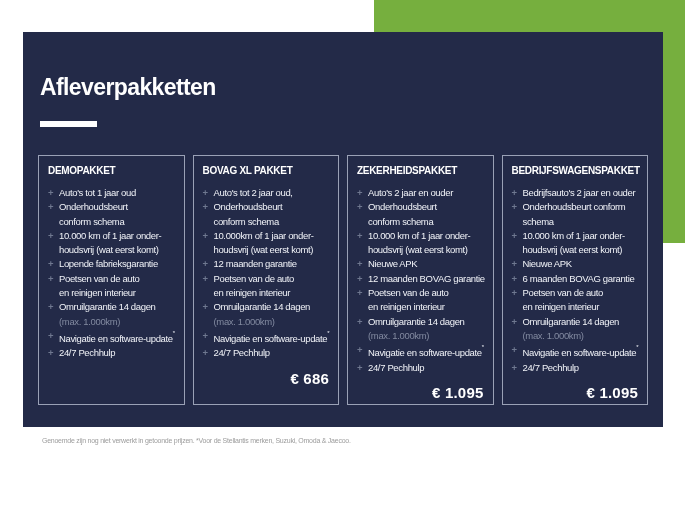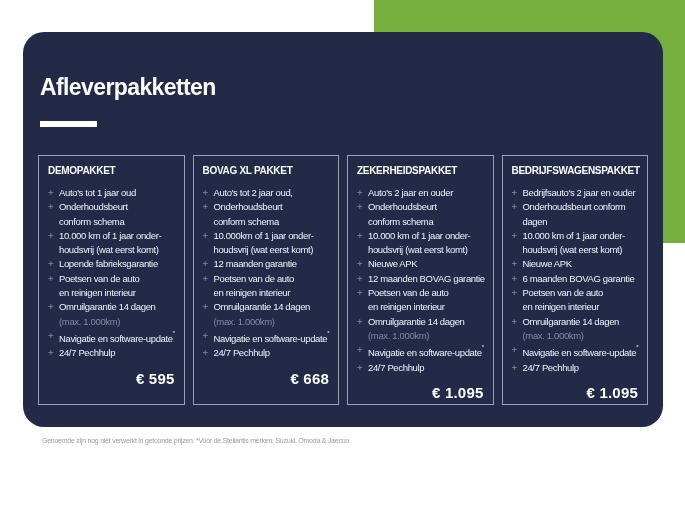--- a/index.html
+++ b/index.html
@@ -3,21 +3,21 @@
 <meta charset="utf-8">
 <style>
   :root{
     --navy:#232a48; --green:#76af3e; --border:#9aa1b6; --text:#f1f3f8;
     --muted:#828aa0; --plus:#6f7890; --price:#ffffff; --footnote:#9c9c9c; --page_bg:#ffffff;
   }
   *{margin:0;padding:0;box-sizing:border-box;}
   html,body{width:685px;height:514px;overflow:hidden;}
   body{font-family:"Liberation Sans",sans-serif;background:var(--page_bg);position:relative;}
   .green-block{position:absolute;left:374px;top:0;width:311px;height:243px;background:var(--green);}
-  .panel{position:absolute;left:23px;top:32px;width:640px;height:395px;background:var(--navy);border-radius:21px;}
+  .panel{position:absolute;left:23px;top:32px;width:640px;height:395px;background:var(--navy);}
   .page-title{position:absolute;left:17px;top:42px;font-size:23px;font-weight:700;
     letter-spacing:-0.6px;color:#ffffff;white-space:nowrap;}
   .title-underline{position:absolute;left:17px;top:89px;width:57px;height:6px;background:#ffffff;}
   .cards{position:absolute;left:15px;top:123px;width:610px;height:250px;display:flex;gap:8px;}
   .card{flex:1 1 0;border:1px solid var(--border);padding:9px 9px 10px 9px;display:flex;
     flex-direction:column;min-width:0;}
   .card-title{font-size:10px;font-weight:700;letter-spacing:-0.3px;color:#ffffff;
     white-space:nowrap;margin-bottom:10px;}
   .features{display:block;}
   .feature{position:relative;padding-left:11px;}
@@ -65,21 +65,20 @@
             <div class="fline"><span class="plus">+</span>Omruilgarantie 14 dagen</div>
             <div class="fline muted">(max. 1.000km)</div>
           </div>
           <div class="feature">
             <div class="fline"><span class="plus">+</span>Navigatie en software-update<sup>*</sup></div>
           </div>
           <div class="feature">
             <div class="fline"><span class="plus">+</span>24/7 Pechhulp</div>
           </div>
         </div>
-    <div class="price">€ 595</div>
   </div>
 
   <div class="card">
     <div class="card-title">BOVAG XL PAKKET</div>
     <div class="features">
           <div class="feature">
             <div class="fline"><span class="plus">+</span>Auto's tot 2 jaar oud,</div>
           </div>
           <div class="feature">
             <div class="fline"><span class="plus">+</span>Onderhoudsbeurt</div>
@@ -100,21 +99,21 @@
             <div class="fline"><span class="plus">+</span>Omruilgarantie 14 dagen</div>
             <div class="fline muted">(max. 1.000km)</div>
           </div>
           <div class="feature">
             <div class="fline"><span class="plus">+</span>Navigatie en software-update<sup>*</sup></div>
           </div>
           <div class="feature">
             <div class="fline"><span class="plus">+</span>24/7 Pechhulp</div>
           </div>
         </div>
-    <div class="price">€ 668</div>
+    <div class="price">€ 686</div>
   </div>
 
   <div class="card">
     <div class="card-title">ZEKERHEIDSPAKKET</div>
     <div class="features">
           <div class="feature">
             <div class="fline"><span class="plus">+</span>Auto's 2 jaar en ouder</div>
           </div>
           <div class="feature">
             <div class="fline"><span class="plus">+</span>Onderhoudsbeurt</div>
@@ -149,21 +148,21 @@
   </div>
 
   <div class="card">
     <div class="card-title">BEDRIJFSWAGENSPAKKET</div>
     <div class="features">
           <div class="feature">
             <div class="fline"><span class="plus">+</span>Bedrijfsauto's 2 jaar en ouder</div>
           </div>
           <div class="feature">
             <div class="fline"><span class="plus">+</span>Onderhoudsbeurt conform</div>
-            <div class="fline">dagen</div>
+            <div class="fline">schema</div>
           </div>
           <div class="feature">
             <div class="fline"><span class="plus">+</span>10.000 km of 1 jaar onder-</div>
             <div class="fline">houdsvrij (wat eerst komt)</div>
           </div>
           <div class="feature">
             <div class="fline"><span class="plus">+</span>Nieuwe APK</div>
           </div>
           <div class="feature">
             <div class="fline"><span class="plus">+</span>6 maanden BOVAG garantie</div>

